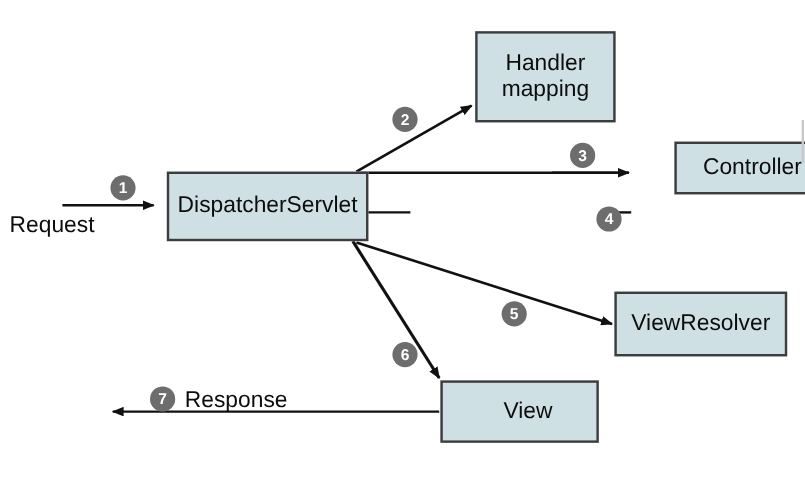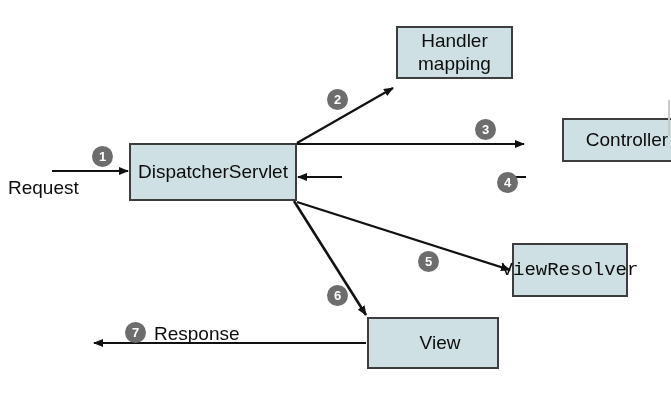--- a/index.html
+++ b/index.html
@@ -102,35 +102,35 @@
 
     <g>
       <line x1="294" y1="201" x2="366" y2="315" stroke="#111111" stroke-width="2.6" marker-end="url(#ah)"></line>
     </g>
 
     <g>
       <line x1="366" y1="343" x2="94" y2="343" stroke="#111111" stroke-width="2" marker-end="url(#ah)"></line>
     </g>
   </svg>
 
-  <div class="node" style="left:129px; top:143px; width:168px; height:58px;">
+  <div class="node" style="left:139px; top:143px; width:168px; height:58px;">
     <span>DispatcherServlet</span>
   </div>
 
-  <div class="node" style="left:396px; top:26px; width:117px; height:53px;align-items:center;">
+  <div class="node" style="left:396px; top:26px; width:117px; height:76px;align-items:center;">
     <span>Handler
 mapping</span>
   </div>
 
   <div class="node" style="left:526px; top:118px; width:130px; height:44px;margin-left:36px;">
     <span>Controller</span>
   </div>
 
 
-  <div class="node" style="left:512px; top:243px; width:116px; height:54px;font-family:Liberation Mono, monospace;">
+  <div class="node" style="left:512px; top:243px; width:144px; height:54px;">
     <span>ViewResolver</span>
   </div>
 
   <div class="node" style="left:367px; top:317px; width:132px; height:52px;padding-left:14px;">
     <span>View</span>
   </div>
 
   <div class="plain-label" style="left:8px; top:147px;margin-top:30px;">Request</div>
   <div class="plain-label" style="left:154px; top:323px;">Response</div>
 

